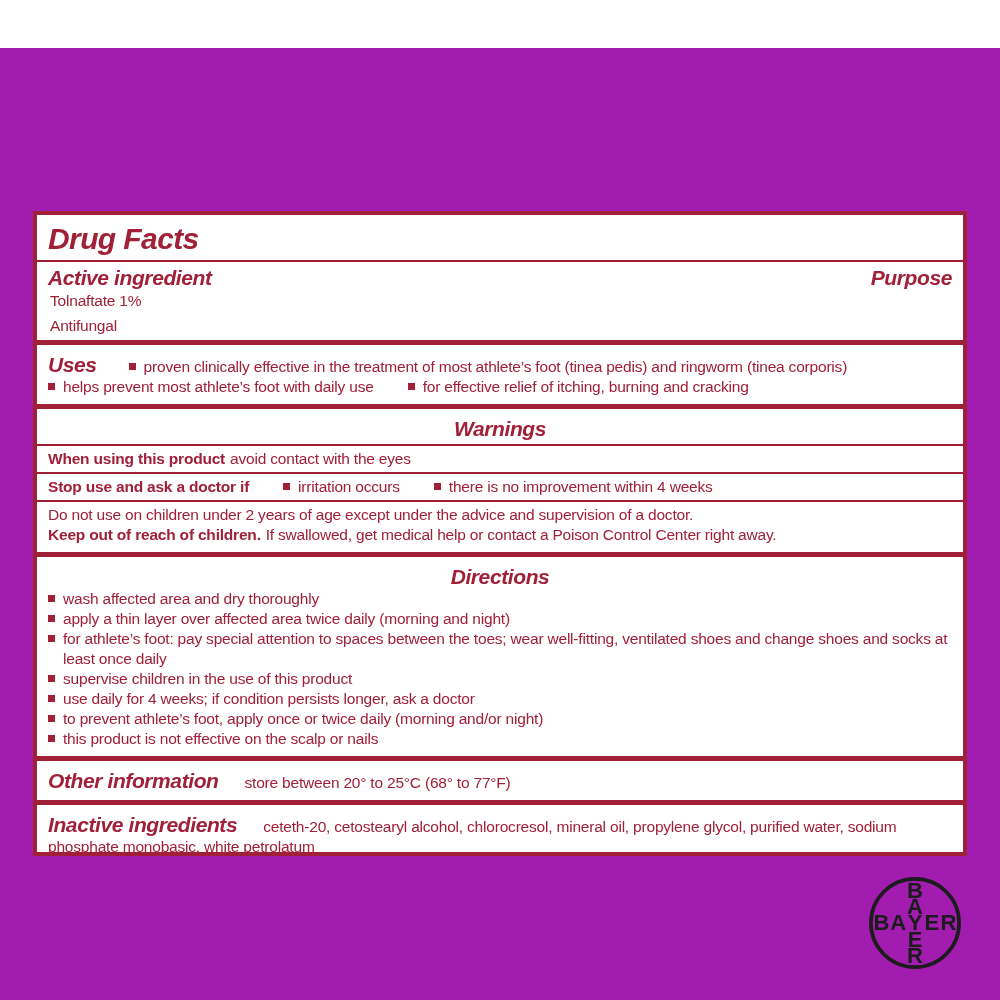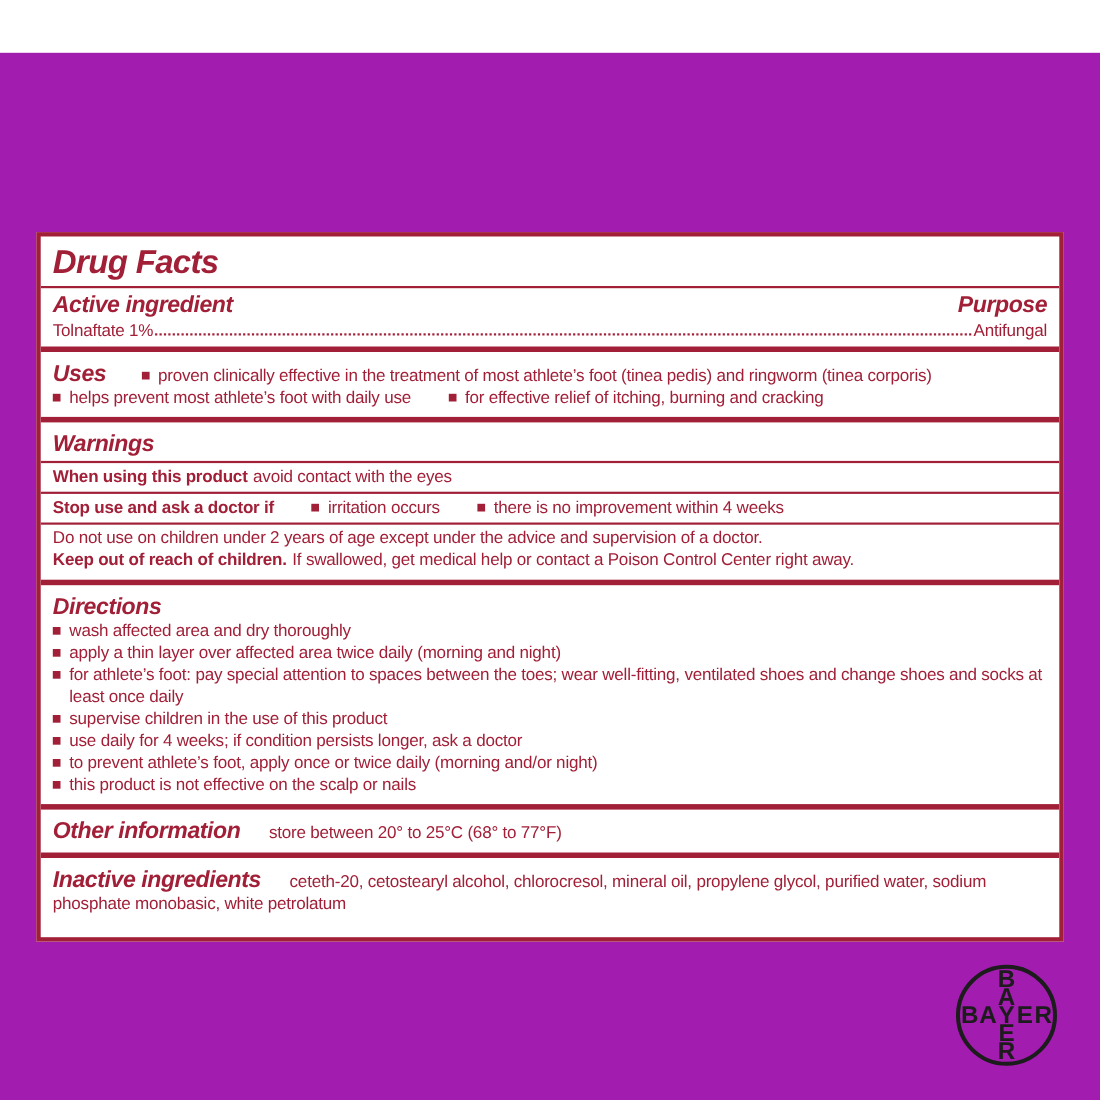--- a/index.html
+++ b/index.html
@@ -24,30 +24,31 @@
     overflow:hidden;
   }
 
   .h1{
     font-size:30px;line-height:36px;font-weight:bold;font-style:italic;
     letter-spacing:-0.6px;padding-top:2px;
   }
   .h2{
     font-size:21px;line-height:25px;font-weight:bold;font-style:italic;
     letter-spacing:-0.4px;
+    text-align:center;
   }
   .h2.inline{display:inline;margin-right:26px;}
 
   .bar{height:5px;background:var(--accent);margin:4px -11px 5px -11px;}
   .hairline{height:2px;background:var(--accent);margin:3px -11px 3px -11px;}
 
   .row{display:flex;align-items:baseline;}
   .row.between{justify-content:space-between;}
 
-  .leader-row{display:flex;align-items:baseline;margin:1px 0 4px 0;}
+  .leader-row{display:flex;align-items:baseline;margin:1px 0 4px 0;flex-direction:column;}
   .leader{flex:1;border-bottom:2px dotted var(--accent);margin:0 2px 3px 2px;}
 
   .bullet{position:relative;padding-left:15px;display:block;}
   .bullet::before{
     content:"";position:absolute;left:0;top:6px;width:7px;height:7px;
     background:var(--accent);
   }
   .bullet.inline{display:inline-block;}
 
   b{font-weight:bold;}

